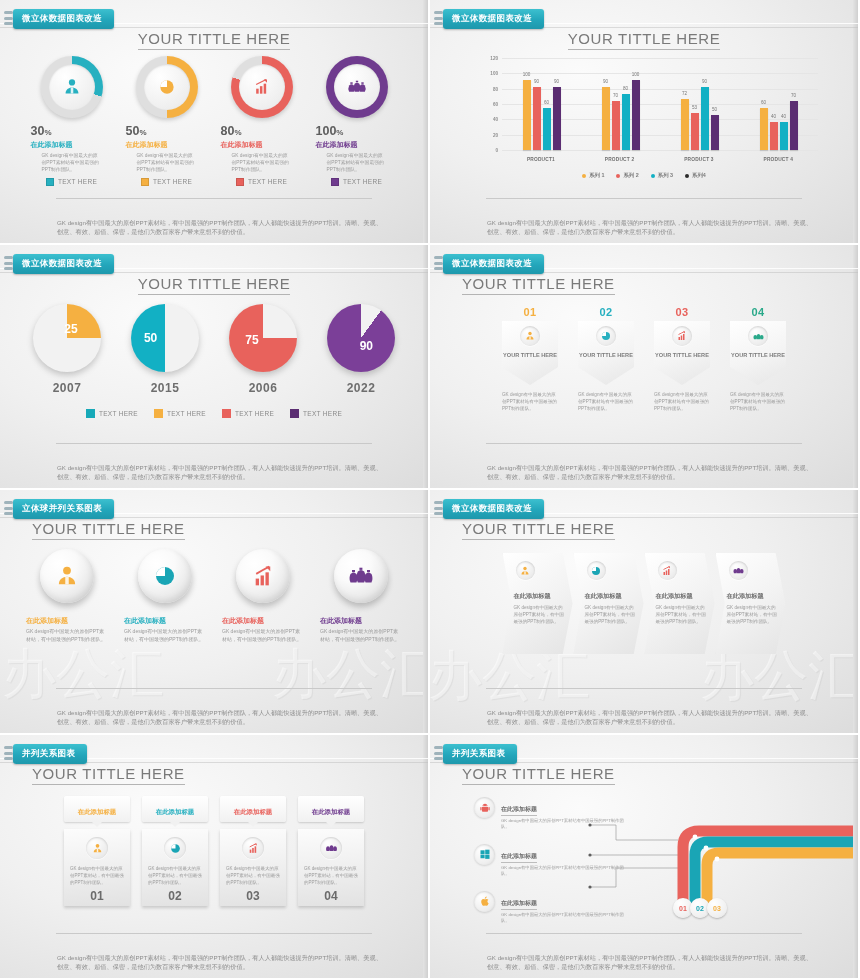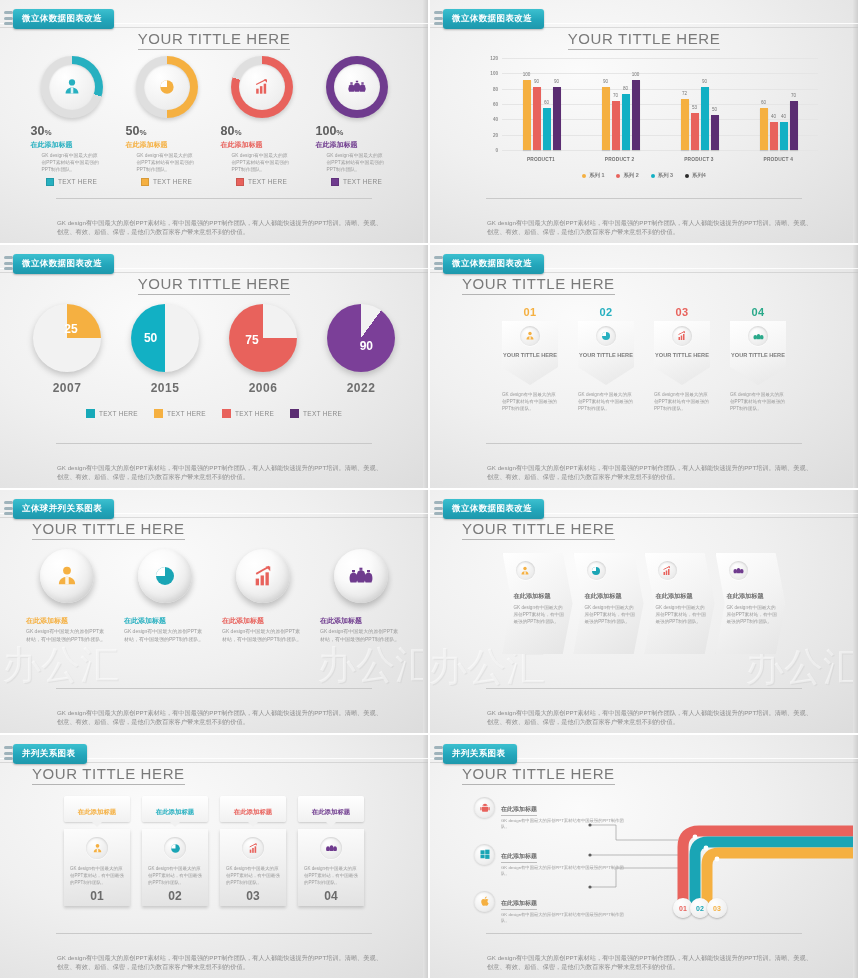--- a/index.html
+++ b/index.html
@@ -188,21 +188,21 @@
   .pipe-h{ font-size:6px;font-weight:bold;color:#6f6f6f; border-bottom:1px solid #bdbdbd; display:inline-block; padding-bottom:1px;}
   .pipe-b{ font-size:4.3px;line-height:1.5;color:#9d9d9d;margin-top:2px;}
   .badge{
     position:absolute; width:20px;height:20px;border-radius:50%;
     background: radial-gradient(circle at 35% 28%,#ffffff,#efefef 70%,#dcdcdc);
     box-shadow:0 1px 2px rgba(0,0,0,.25);
     display:flex;align-items:center;justify-content:center;
     font-size:7px;font-weight:bold;
   }
   .wm{
-    position:absolute; font-size:39px; color:rgba(255,255,255,.5);
+    position:absolute; font-size:54px; color:rgba(255,255,255,.5);
     font-weight:normal; pointer-events:none; user-select:none;
     text-shadow: 1px 1px 1px rgba(0,0,0,.05);
   }
 </style>
 </head>
 <body>
 
 <div class="grid">
 
   <div class="slide">

